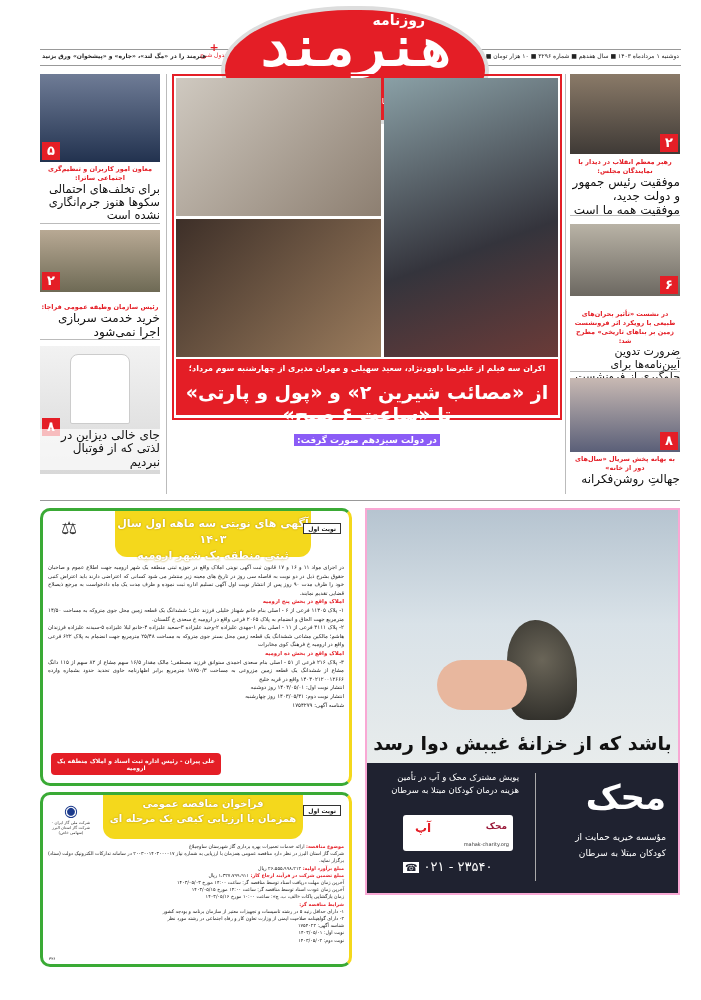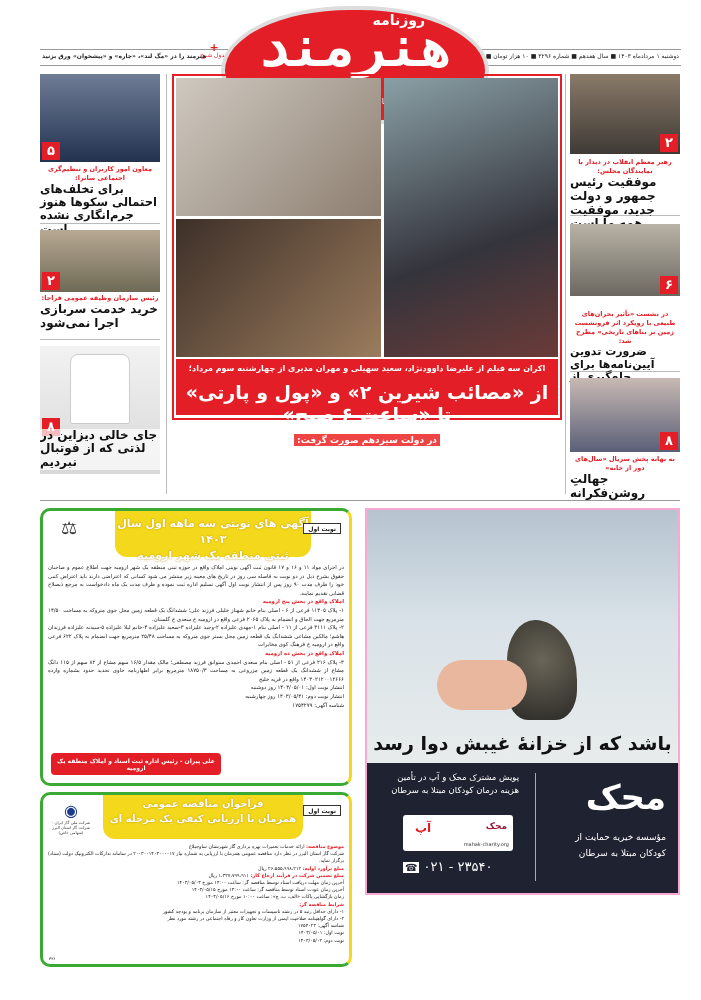--- a/index.html
+++ b/index.html
@@ -8,21 +8,21 @@
 .topline{position:absolute;left:40px;right:20px;height:1px;background:#999}
 .meta{font-size:6px;color:#222;white-space:nowrap}
 .masthead{left:225px;top:10px;width:260px;height:110px;}
 .mh-shape{position:absolute;inset:0;background:#e41e26;border-radius:48% 48% 40% 40%/55% 55% 45% 45%;box-shadow:0 0 0 4px #ddd}
 .mh-title{position:absolute;left:0;right:0;top:12px;text-align:center;color:#fff;font-family:Liberation Mono, monospace;font-size:54px;font-weight:bold;line-height:60px}
 .mh-small{position:absolute;right:60px;top:2px;color:#fff;font-size:14px;font-weight:bold}
 .mh-tag{position:absolute;left:0;right:0;bottom:14px;text-align:center;color:#fff;font-size:8px}
 .pic{background:#777;overflow:hidden;position:relative}
 .num{position:absolute;background:#e41e26;color:#fff;font-weight:bold;font-size:13px;width:18px;height:18px;line-height:18px;text-align:center}
 .kicker{color:#e41e26;font-size:6.5px;text-align:center;font-weight:bold;line-height:9px}
-.head{font-weight:bold;text-align:left;color:#111;line-height:1.15}
+.head{font-weight:normal;text-align:right;color:#111;line-height:1.15}
 .col-box{border-bottom:1px solid #bbb}
 .redband{background:#e41e26;color:#fff;text-align:center}
 .adbox{border:3px solid #3aaa35;border-right-color:#f4d81c;border-top-color:#3aaa35;background:#fff;border-radius:10px}
 .yel-title{background:#f4d81c;border-radius:0 0 12px 12px;color:#fff;font-weight:bold;text-align:center;text-shadow:0 0 2px #b08a00}
 .nobat{border:1px solid #333;font-size:6px;font-weight:bold;padding:1px 4px;background:#fff}
 .small-text{font-size:5.4px;line-height:8.6px;color:#222;text-align:justify}
 .red-t{color:#e41e26;font-weight:bold}
 .dark{background:#1f2230;color:#fff}
 </style>
 </head>
@@ -75,21 +75,21 @@
     <div class="pic" style="height:88px;background:linear-gradient(#6f7c96,#22324f)">
       <div class="num" style="left:2px;bottom:2px">۵</div>
     </div>
     <div class="kicker" style="margin-top:3px">معاون امور کاربران و تنظیم‌گری اجتماعی ساترا:</div>
     <div class="head" style="font-size:11.5px">برای تخلف‌های احتمالی سکوها هنوز جرم‌انگاری نشده است</div>
   </div>
   <div class="col-box" style="height:110px;margin-top:6px">
     <div class="pic" style="height:62px;background:linear-gradient(#b8a994,#6e6a55)">
       <div class="num" style="left:2px;bottom:2px">۲</div>
     </div>
-    <div class="kicker" style="margin-top:2px">رئیس سازمان وظیفه عمومی فراجا:</div>
+    <div class="kicker" style="margin-top:11px">رئیس سازمان وظیفه عمومی فراجا:</div>
     <div class="head" style="font-size:12px">خرید خدمت سربازی اجرا نمی‌شود</div>
   </div>
   <div style="height:128px;margin-top:6px;position:relative">
     <div class="pic" style="height:128px;background:linear-gradient(#f2f2f2,#d8d8d8)">
       <div style="position:absolute;left:30px;top:8px;width:60px;height:70px;background:#fff;border:1px solid #ccc;border-radius:8px 8px 2px 2px"></div>
       <div class="num" style="left:2px;top:72px">۸</div>
       <div class="head" style="position:absolute;left:0;right:0;bottom:4px;font-size:12px;background:rgba(255,255,255,.7)">جای خالی دیزاین در لذتی که از فوتبال نبردیم</div>
     </div>
   </div>
 </div>
@@ -98,21 +98,21 @@
   <div class="pic" style="position:absolute;left:2px;top:2px;width:205px;height:138px;background:linear-gradient(135deg,#cfc9c0,#8d7f71)"></div>
   <div class="pic" style="position:absolute;left:2px;top:143px;width:205px;height:138px;background:linear-gradient(135deg,#3d2f28,#9b7c5d)"></div>
   <div class="pic" style="position:absolute;left:210px;top:2px;width:174px;height:279px;background:linear-gradient(160deg,#8aa0a6,#34343c 60%,#6b3b38)"></div>
   <div class="redband" style="position:absolute;left:2px;right:2px;top:283px;height:56px;padding-top:5px">
     <div style="font-size:8px;font-weight:bold">اکران سه فیلم از علیرضا داوودنژاد، سعید سهیلی و مهران مدیری از چهارشنبه سوم مرداد؛</div>
     <div style="font-size:19px;font-weight:bold;margin-top:8px">از «مصائب شیرین ۲» و «پول و پارتی» تا «ساعت ۶ صبح»</div>
   </div>
 </div>
 
 <div class="abs" style="left:172px;top:428px;width:390px;text-align:center">
-  <span style="background:#ef4444;color:#fff;font-size:9px;font-weight:bold;padding:1px 3px">در دولت سیزدهم صورت گرفت:</span>
+  <span style="background:#8b5cf6;color:#fff;font-size:9px;font-weight:bold;padding:1px 3px">در دولت سیزدهم صورت گرفت:</span>
 </div>
 
 <div class="abs" style="left:40px;top:500px;width:640px;height:1px;background:#999"></div>
 
 <div class="abs adbox" style="left:40px;top:508px;width:312px;height:278px">
   <div style="position:absolute;left:6px;top:6px;width:40px;text-align:center;font-size:4.5px;color:#333">
     <div style="font-size:18px">⚖</div>
   </div>
   <div class="yel-title" style="position:absolute;left:72px;top:0;width:196px;height:46px;padding-top:5px;font-size:11px;line-height:16px">
     <div>آگهی های نوبتی سه ماهه اول سال ۱۴۰۳</div>

